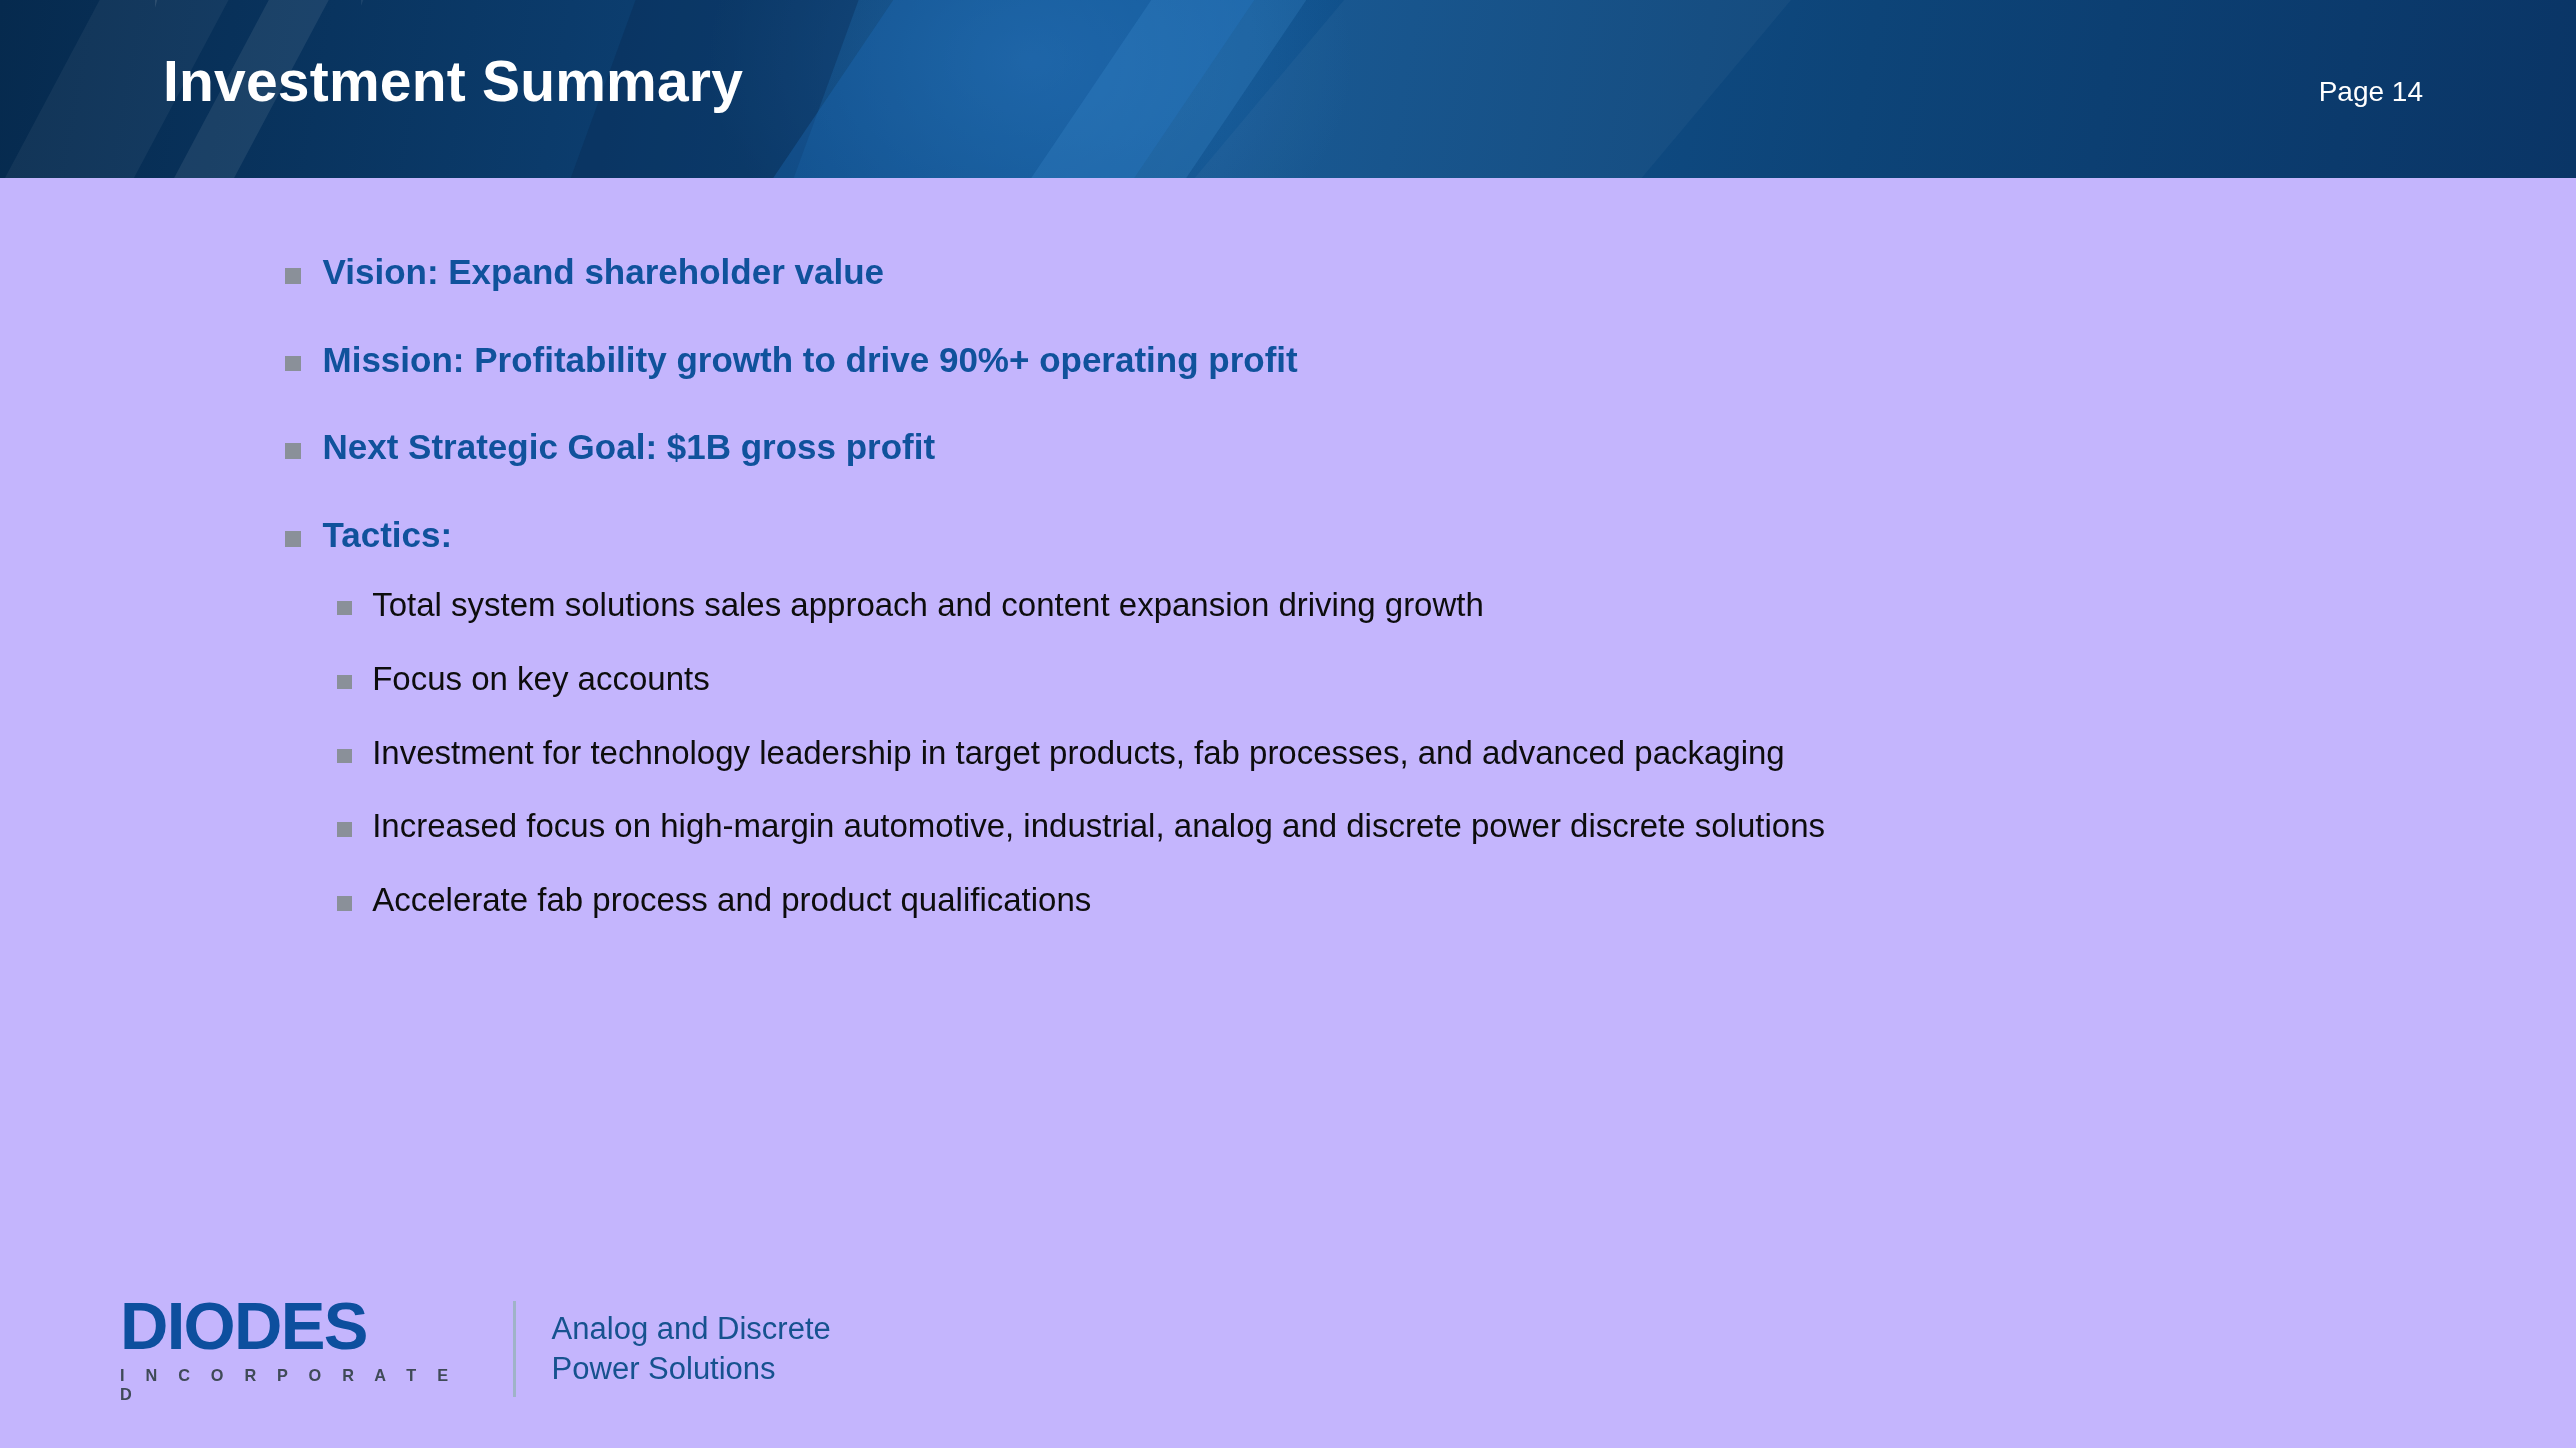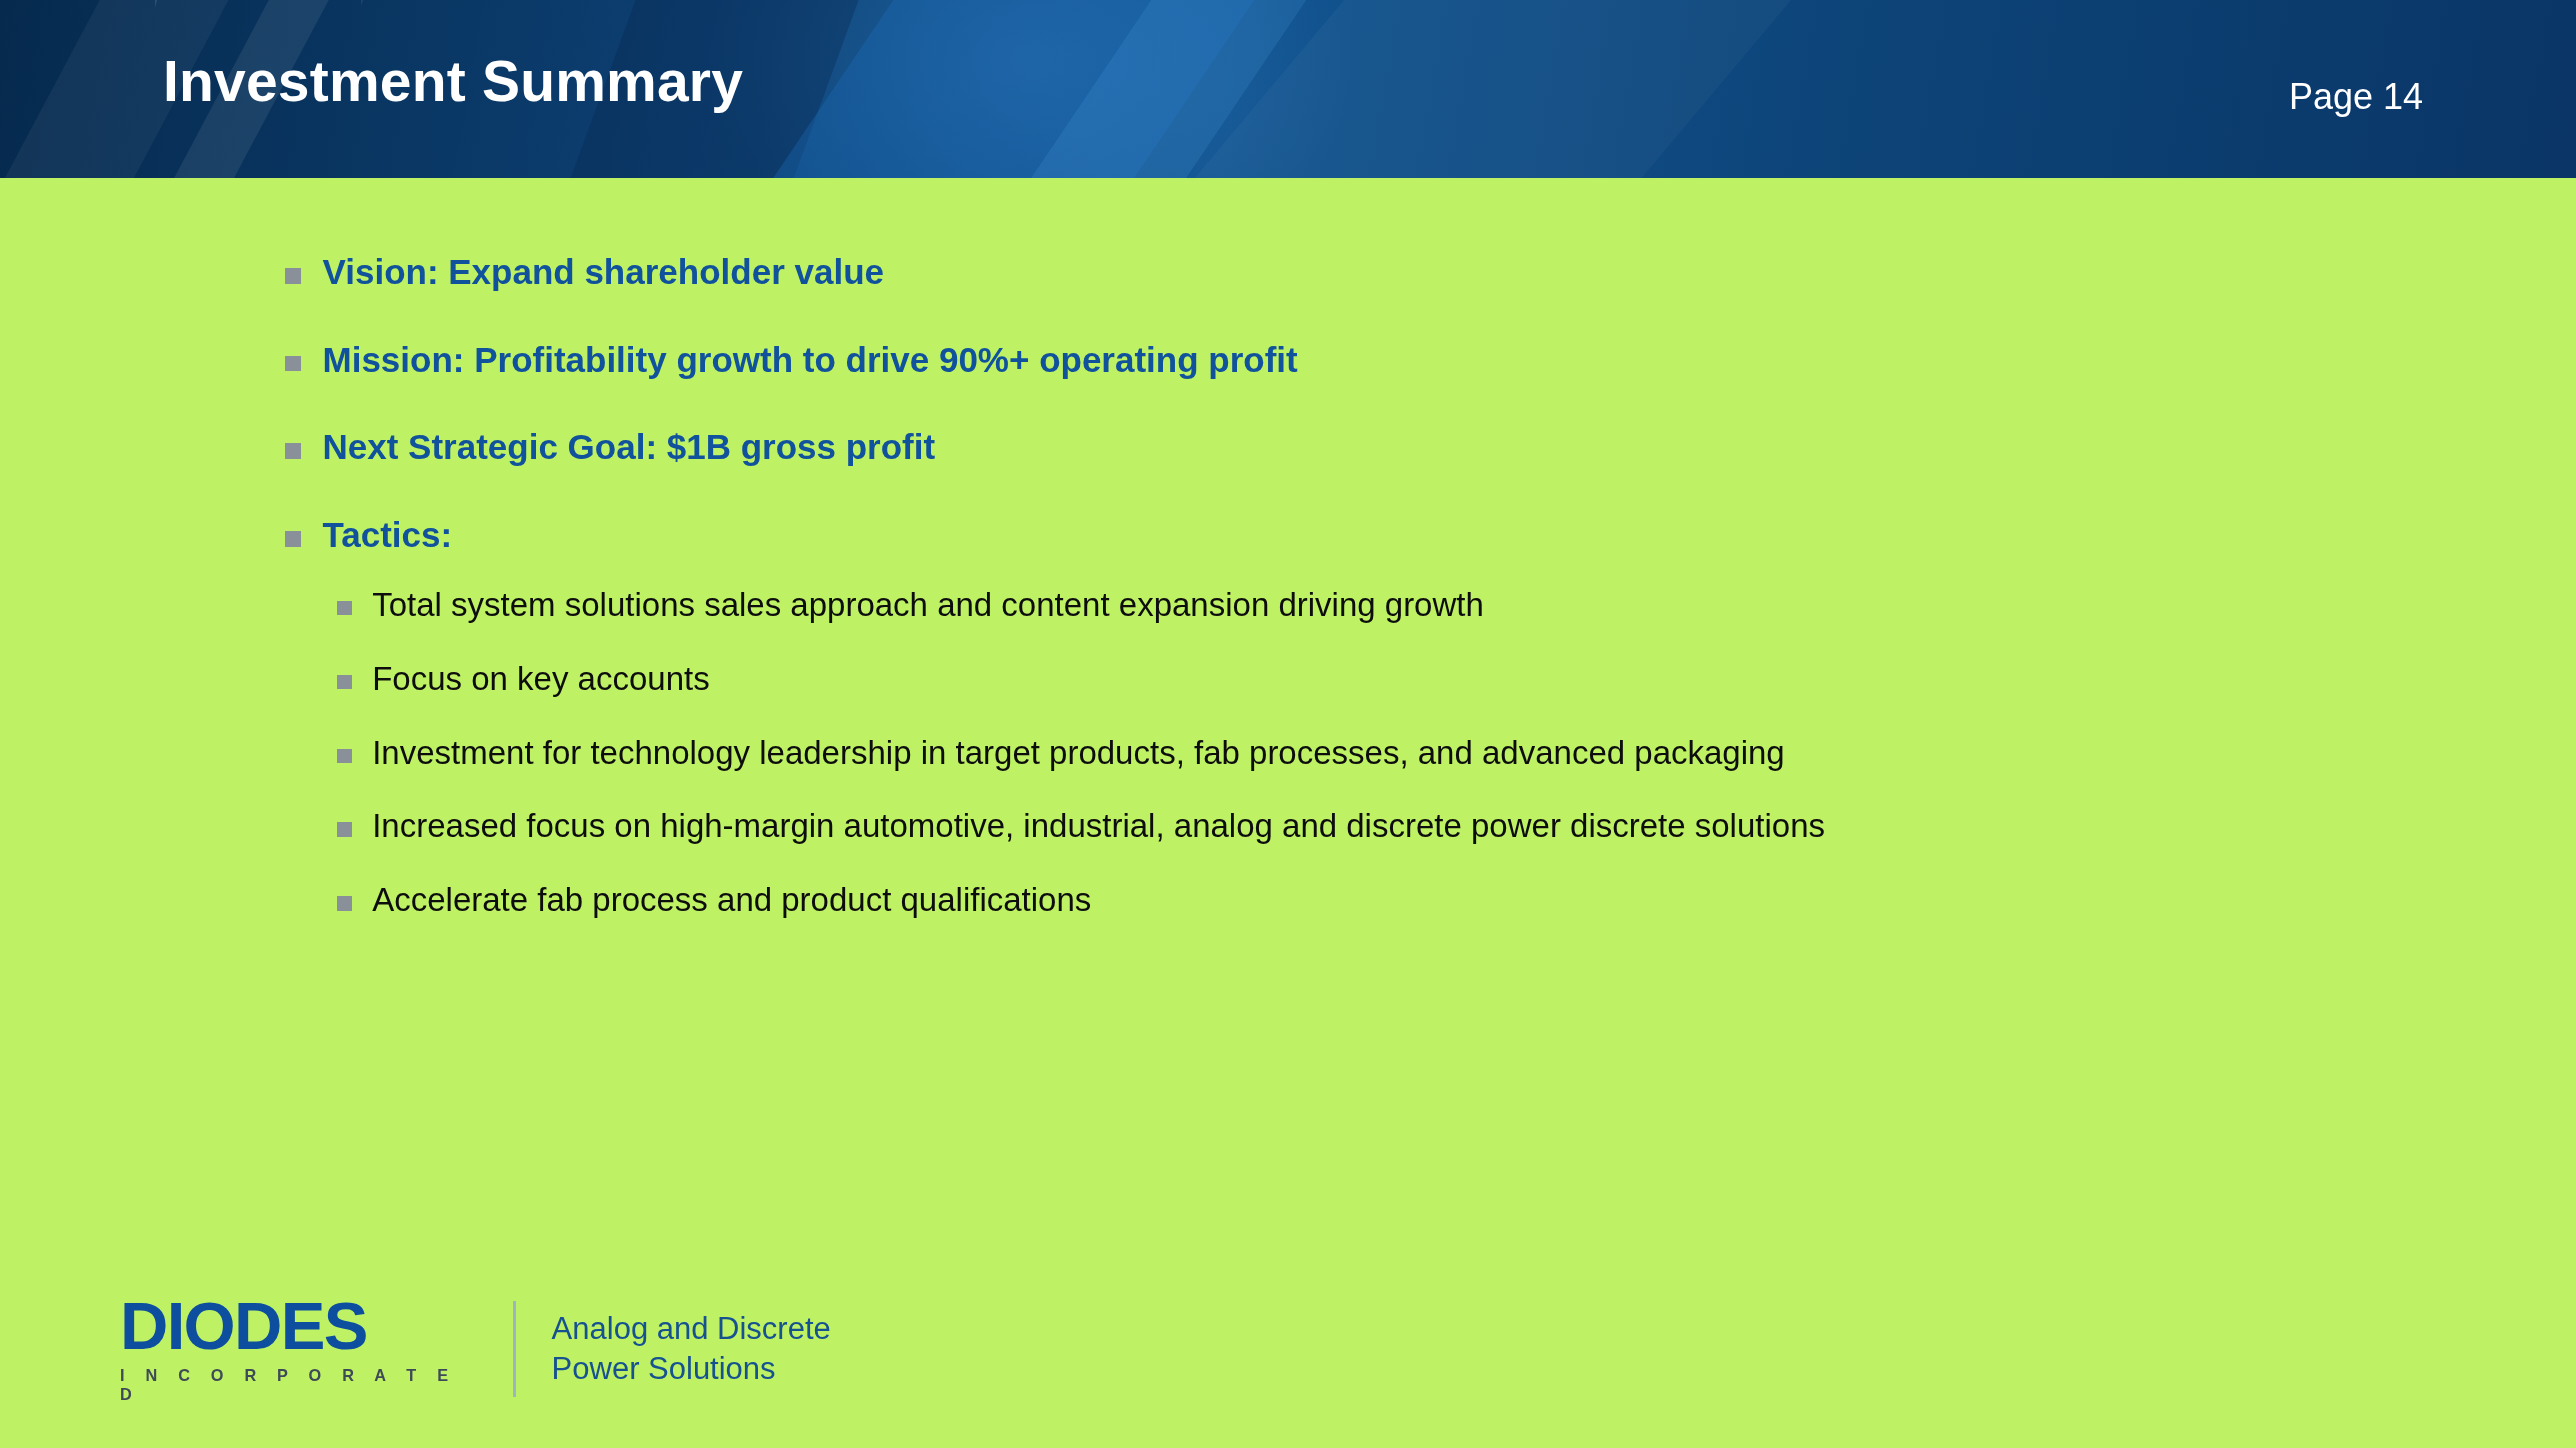--- a/index.html
+++ b/index.html
@@ -10,21 +10,21 @@
     width: 2576px;
     height: 1449px;
     background: #ffffff;
     font-family: "Liberation Sans", sans-serif;
     overflow: hidden;
   }
   .slide {
     position: relative;
     width: 2576px;
     height: 1449px;
-    background: #bef264;
+    background: #c4b5fd;
     overflow: hidden;
   }
 
   
   .header {
     position: absolute;
     top: 0;
     left: 0;
     width: 2576px;
     height: 178px;
@@ -69,21 +69,21 @@
     font-size: 57px;
     font-weight: bold;
     color: #ffffff;
     letter-spacing: 0.2px;
     white-space: nowrap;
   }
   .page-label {
     position: absolute;
     right: 153px;
     top: 76px;
-    font-size: 36px;
+    font-size: 28px;
     color: #ffffff;
     white-space: nowrap;
   }
 
   
   .body-area {
     position: absolute;
     left: 6px;
     top: 178px;
     width: 2576px;

